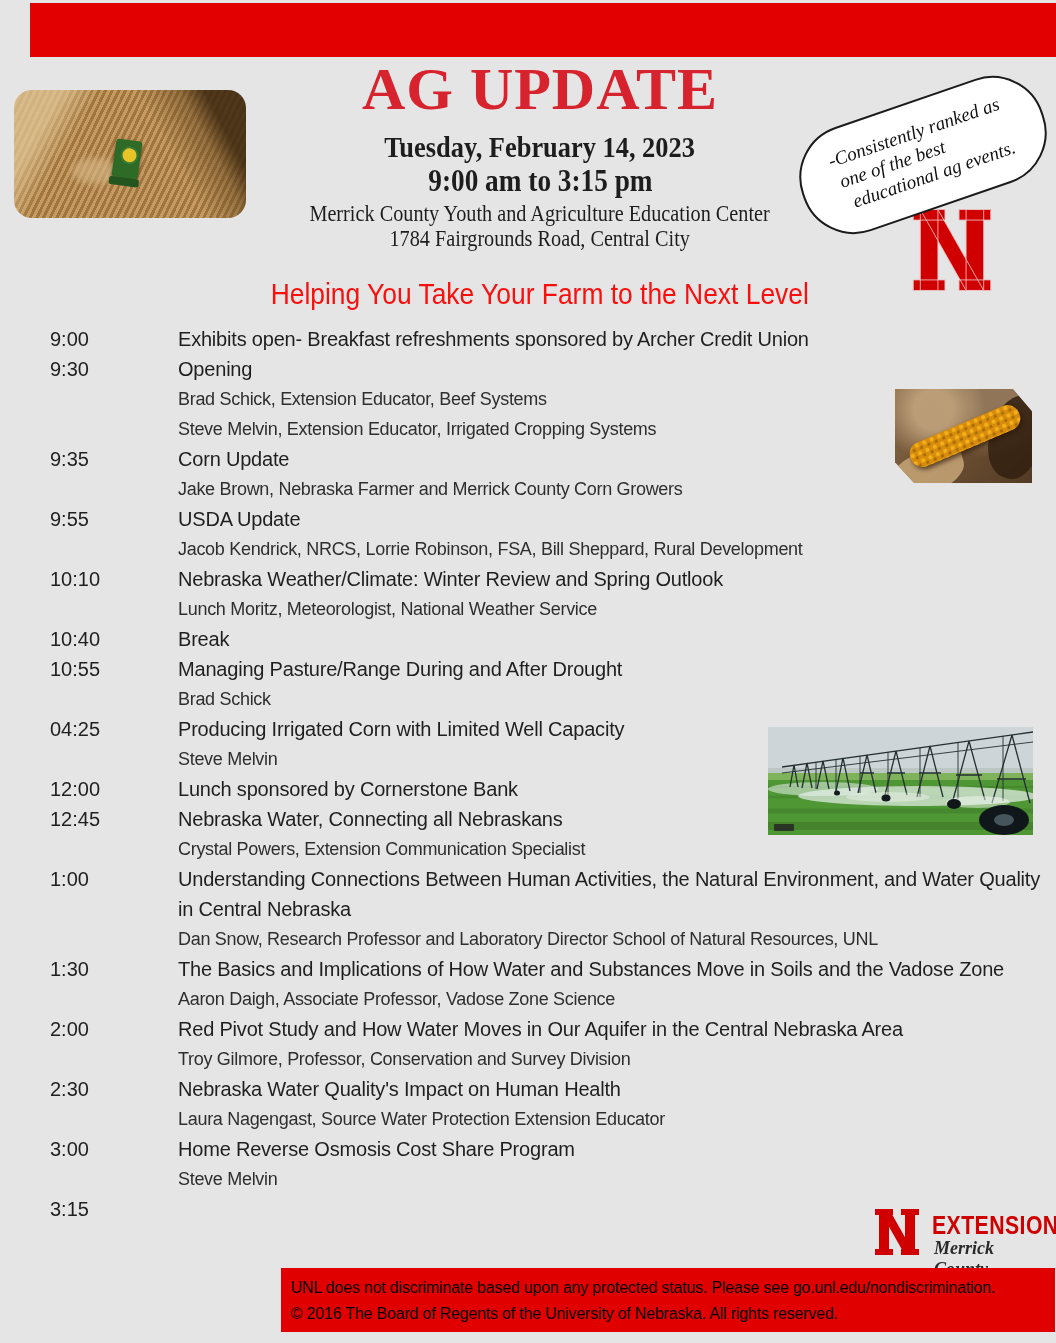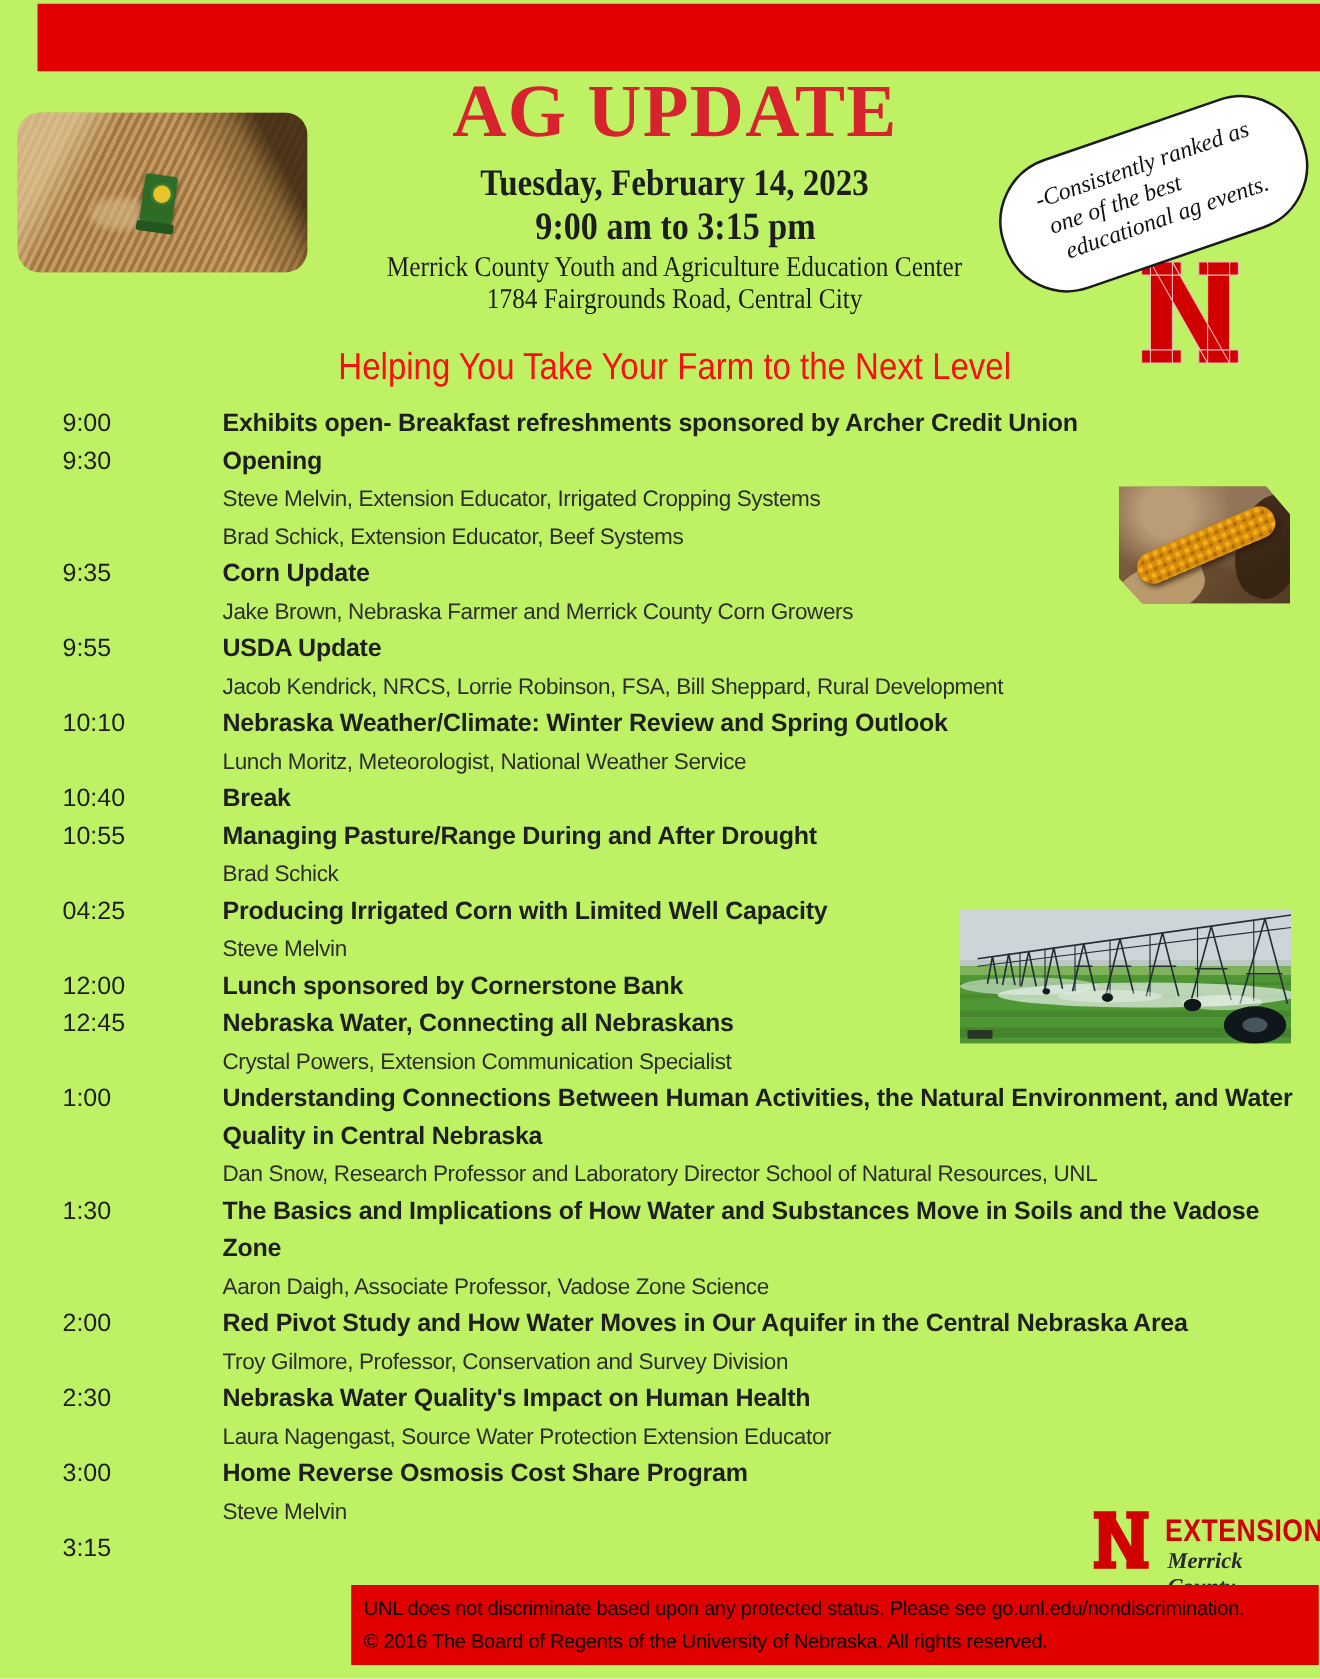--- a/index.html
+++ b/index.html
@@ -1,18 +1,18 @@
 <!DOCTYPE html>
 <html><head>
 <meta charset="utf-8">
 <style>
   html,body{margin:0;padding:0;background:#ffffff;width:1056px;height:1343px;overflow:hidden;
             font-family:"Liberation Sans",sans-serif;}
   .abs{position:absolute;}
-  #page{position:relative;width:1056px;height:1343px;background:#bef264;}
+  #page{position:relative;width:1056px;height:1343px;background:#e5e5e5;}
 
   
   #top-banner{left:30px;top:3px;width:1026px;height:54px;background:#e20000;}
 
   
   #harvest{left:14px;top:90px;width:232px;height:128px;border-radius:18px;overflow:hidden;
     background:
       linear-gradient(300deg, rgba(0,0,0,0) 72%, rgba(224,198,150,0.75) 84%),
       linear-gradient(242deg, rgba(58,38,14,0.85) 0 14%, rgba(90,62,26,0.45) 22%, rgba(0,0,0,0) 36%),
       repeating-linear-gradient(116deg,#c59a63 0 3px,#a0763e 3px 6px),
@@ -46,21 +46,21 @@
   
   #n-logo-top{left:908px;top:206px;width:88px;height:88px;z-index:2;}
 
   
   #tagline{left:12px;top:277px;width:1056px;text-align:center;color:#fa0f0f;font-size:30px;}
 
   
   #schedule{left:50px;top:324px;width:1006px;color:#1f1f1f;}
   .row{position:relative;padding-left:128px;}
   .time{position:absolute;left:0;top:0;font-weight:normal;font-size:20px;line-height:30px;}
-  .stitle{font-weight:bold;font-size:20px;line-height:30px;letter-spacing:-0.2px;}
+  .stitle{font-weight:normal;font-size:20px;line-height:30px;letter-spacing:-0.2px;}
   .speaker{font-size:18px;line-height:30px;color:#2e2e2e;letter-spacing:-0.3px;}
 
   
   #corn{left:895px;top:389px;width:137px;height:94px;overflow:hidden;
       clip-path:polygon(0 0,86% 0,100% 24%,100% 100%,14% 100%,0 78%);
       background:
         radial-gradient(circle at 28% 22%,rgba(193,164,125,.9) 0 16%,rgba(0,0,0,0) 42%),
         radial-gradient(circle at 72% 12%,rgba(148,121,92,.9) 0 18%,rgba(0,0,0,0) 46%),
         linear-gradient(135deg,#8a6b4c,#6b4e32 55%,#523b24);}
   #corn .husk{position:absolute;right:-10px;top:6px;width:52px;height:84px;background:#32200f;
@@ -129,22 +129,22 @@
   <div id="schedule" class="abs">
 
     <div class="row">
       <span class="time">9:00</span>
       <div class="stitle">Exhibits open- Breakfast refreshments sponsored by Archer Credit Union</div>
     </div>
 
     <div class="row">
       <span class="time">9:30</span>
       <div class="stitle">Opening</div>
+      <div class="speaker">Brad Schick, Extension Educator, Beef Systems</div>
       <div class="speaker">Steve Melvin, Extension Educator, Irrigated Cropping Systems</div>
-      <div class="speaker">Brad Schick, Extension Educator, Beef Systems</div>
     </div>
 
     <div class="row">
       <span class="time">9:35</span>
       <div class="stitle">Corn Update</div>
       <div class="speaker">Jake Brown, Nebraska Farmer and Merrick County Corn Growers</div>
     </div>
 
     <div class="row">
       <span class="time">9:55</span>

